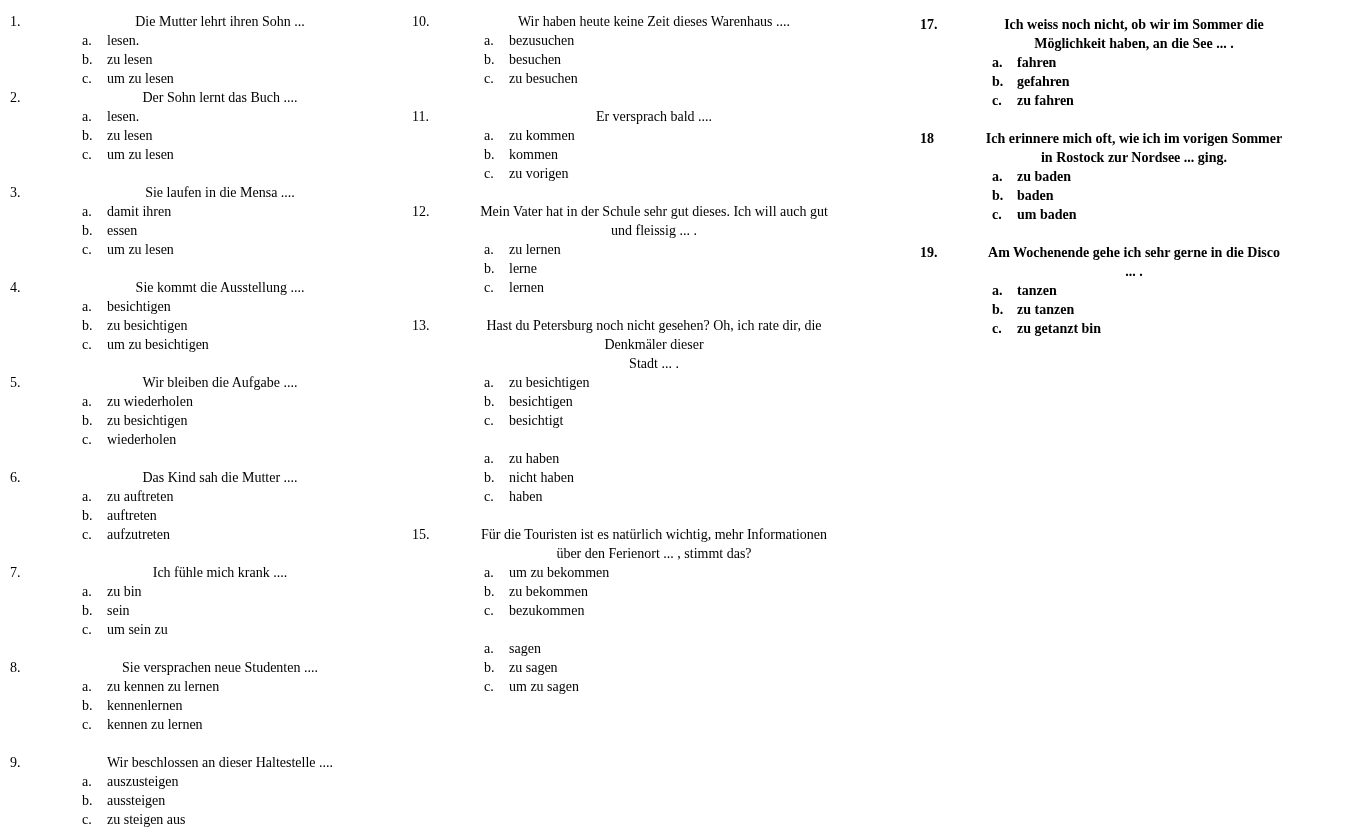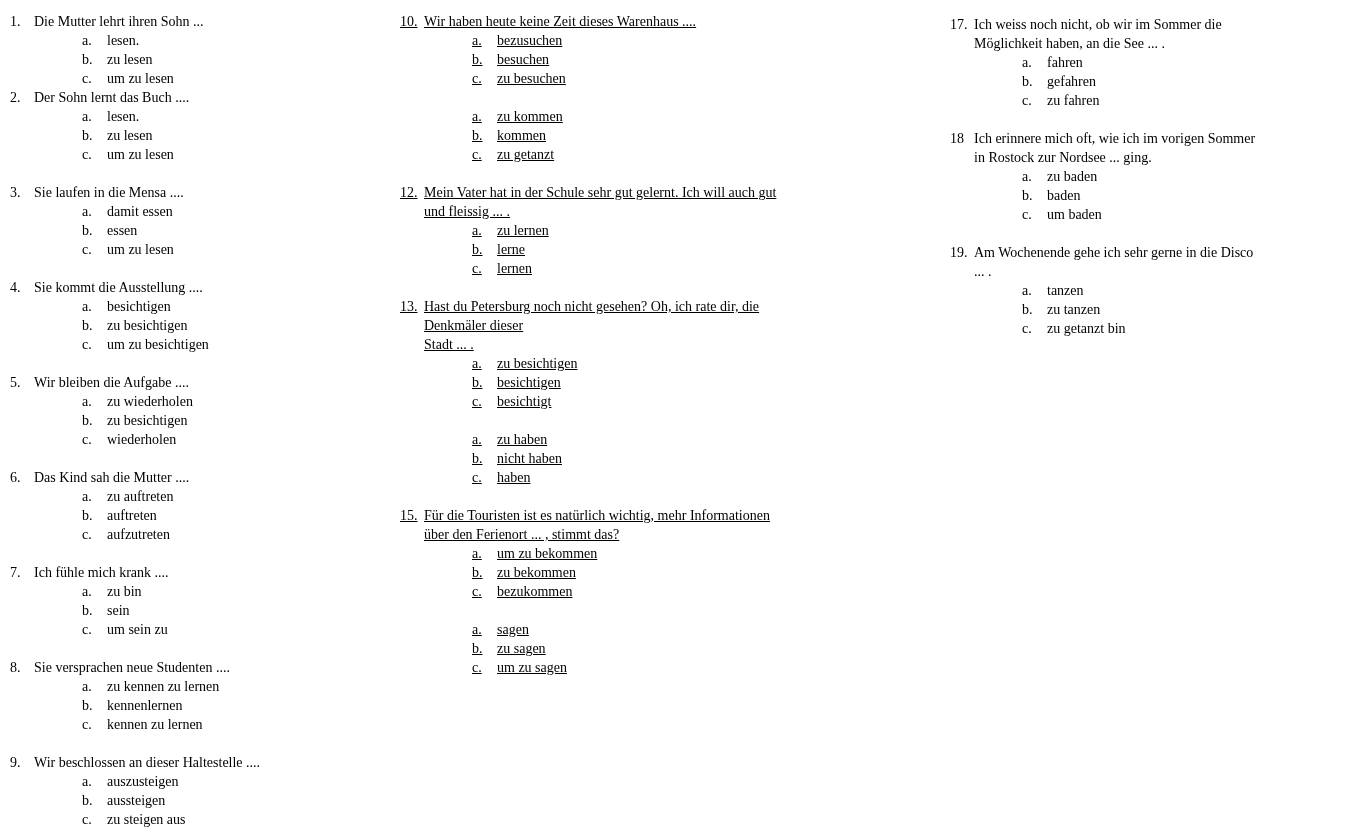--- a/index.html
+++ b/index.html
@@ -20,34 +20,35 @@
     position: relative;
     width: 1362px;
     height: 840px;
     background: #ffffff;
   }
   .col {
     position: absolute;
     top: 12px;
   }
   #col-1 { left: 10px;  width: 396px; }
-  #col-2 { left: 400px; width: 460px; text-decoration: underline; }
-  #col-3 { left: 950px; top: 15px; width: 404px; }
+  #col-2 { left: 412px; width: 460px; }
+  #col-3 { left: 920px; top: 15px; width: 404px; font-weight: bold; }
 
   .question { margin-bottom: 19px; }
   .question.tight { margin-bottom: 0; }
 
   .q-head { display: flex; align-items: flex-start; }
   .q-num {
     flex: 0 0 24px;
     width: 24px;
   }
   .q-text {
     flex: 1;
     white-space: pre-line;
+    text-align: center;
   }
   .q-options { padding-left: 72px; }
   .q-opt { display: flex; align-items: flex-start; }
   .opt-letter {
     flex: 0 0 25px;
     width: 25px;
   }
   .opt-text { flex: 1; }
 </style>
 </head>
@@ -100,21 +101,21 @@
     </div>
 
     <div class="question">
       <div class="q-head">
         <span class="q-num">3.</span>
         <span class="q-text">Sie laufen in die Mensa ....</span>
       </div>
       <div class="q-options">
         <div class="q-opt">
           <span class="opt-letter">a.</span>
-          <span class="opt-text">damit essen</span>
+          <span class="opt-text">damit ihren</span>
         </div>
         <div class="q-opt">
           <span class="opt-letter">b.</span>
           <span class="opt-text">essen</span>
         </div>
         <div class="q-opt">
           <span class="opt-letter">c.</span>
           <span class="opt-text">um zu lesen</span>
         </div>
       </div>
@@ -265,40 +266,44 @@
           <span class="opt-text">besuchen</span>
         </div>
         <div class="q-opt">
           <span class="opt-letter">c.</span>
           <span class="opt-text">zu besuchen</span>
         </div>
       </div>
     </div>
 
     <div class="question">
+      <div class="q-head">
+        <span class="q-num">11.</span>
+        <span class="q-text">Er versprach bald ....</span>
+      </div>
       <div class="q-options">
         <div class="q-opt">
           <span class="opt-letter">a.</span>
           <span class="opt-text">zu kommen</span>
         </div>
         <div class="q-opt">
           <span class="opt-letter">b.</span>
           <span class="opt-text">kommen</span>
         </div>
         <div class="q-opt">
           <span class="opt-letter">c.</span>
-          <span class="opt-text">zu getanzt</span>
+          <span class="opt-text">zu vorigen</span>
         </div>
       </div>
     </div>
 
     <div class="question">
       <div class="q-head">
         <span class="q-num">12.</span>
-        <span class="q-text">Mein Vater hat in der Schule sehr gut gelernt. Ich will auch gut
+        <span class="q-text">Mein Vater hat in der Schule sehr gut dieses. Ich will auch gut
 und fleissig ... .</span>
       </div>
       <div class="q-options">
         <div class="q-opt">
           <span class="opt-letter">a.</span>
           <span class="opt-text">zu lernen</span>
         </div>
         <div class="q-opt">
           <span class="opt-letter">b.</span>
           <span class="opt-text">lerne</span>

